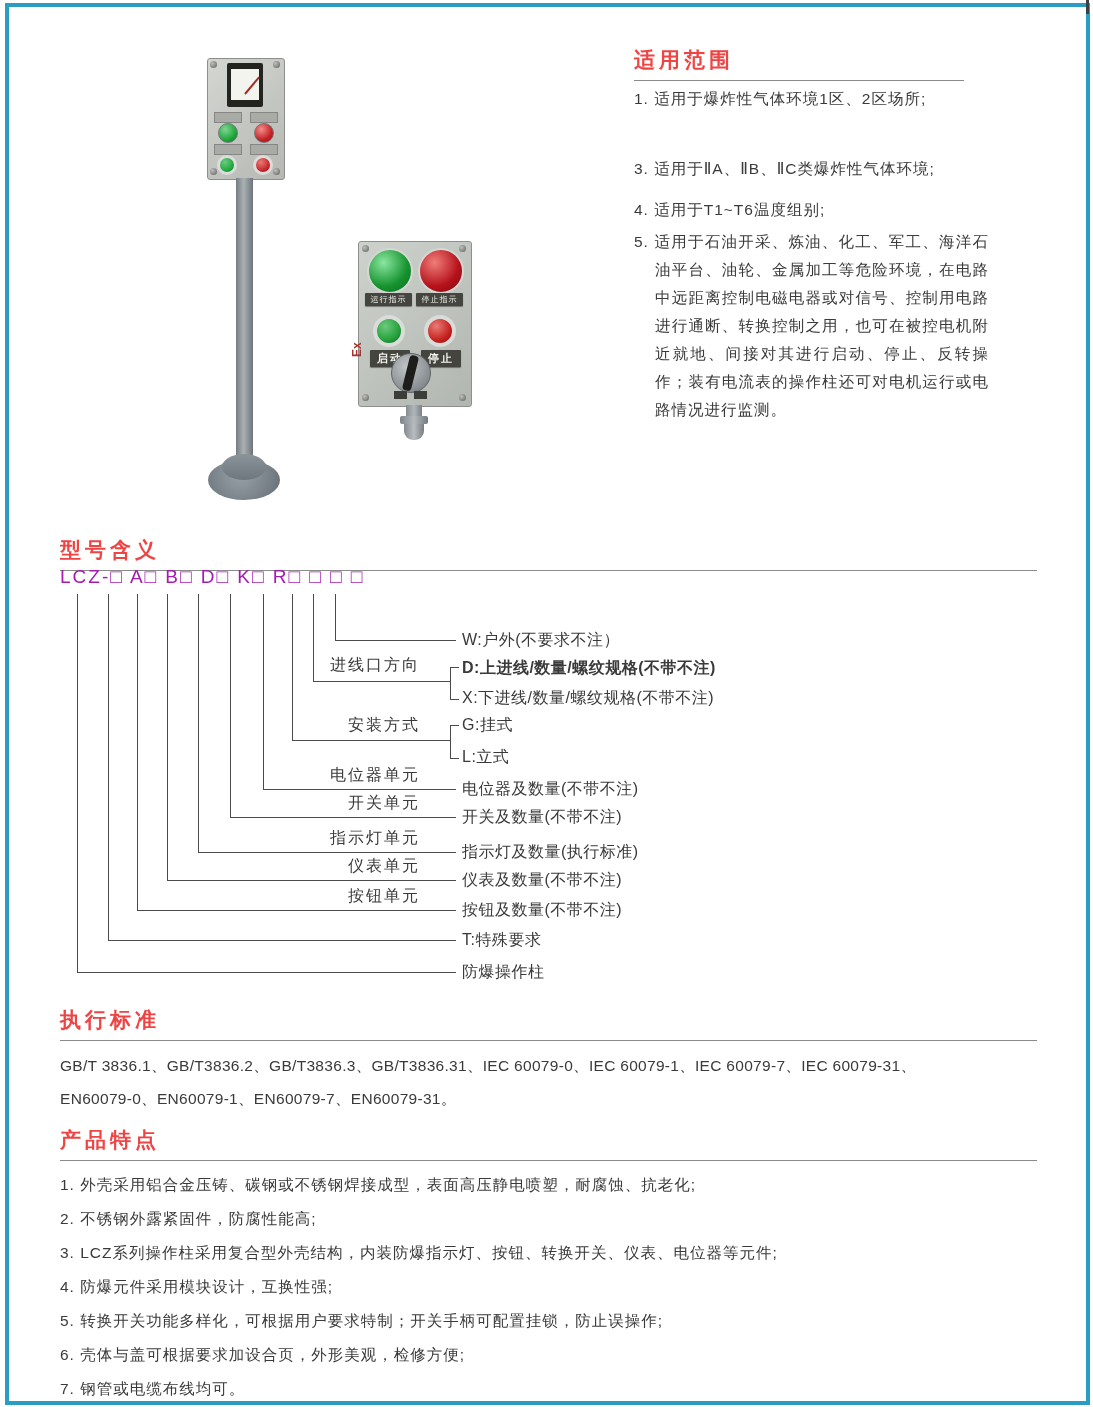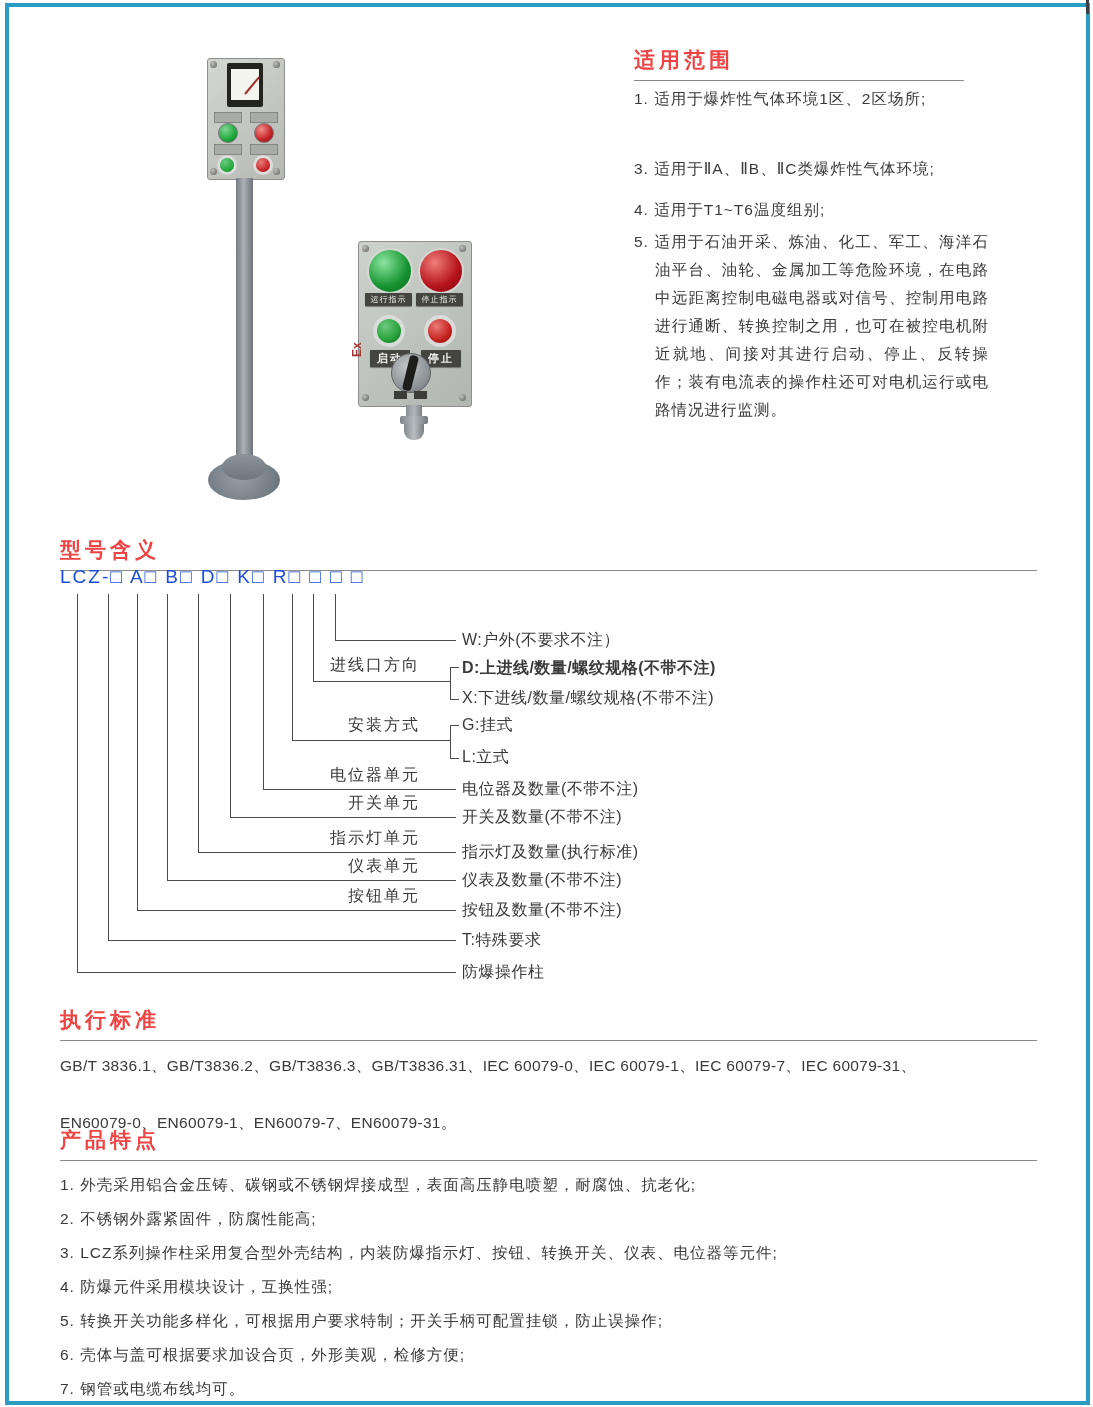--- a/index.html
+++ b/index.html
@@ -6,21 +6,21 @@
   .page{position:relative;width:1093px;height:1407px;background:#fff;overflow:hidden;
         font-family:"Liberation Sans","DejaVu Sans",sans-serif;color:#3a3a3a;}
   .frame{position:absolute;left:5px;top:3px;right:3px;bottom:2px;border:4px solid #2b9dc2;pointer-events:none;}
   .corner-tick{position:absolute;left:1086px;top:0;width:3px;height:14px;background:#3a3f44;}
   .sec-title{position:absolute;font-size:21px;font-weight:bold;color:#ef4444;letter-spacing:4px;}
   .rule{position:absolute;height:0;border-bottom:1px solid #8a8a8a;}
   .body-item{position:absolute;font-size:15.5px;line-height:22px;letter-spacing:1px;color:#3a3a3a;
              padding-left:21px;text-indent:-21px;}
   .wrapped{line-height:28px;text-align:justify;}
   .std-line{position:absolute;font-size:15.5px;letter-spacing:0.3px;color:#3a3a3a;}
-  .model-code{position:absolute;left:60px;top:566px;font-size:19px;letter-spacing:2px;color:#1d4ed8;}
+  .model-code{position:absolute;left:60px;top:566px;font-size:19px;letter-spacing:2px;color:#a21caf;}
   .tl{position:absolute;border-left:1px solid #4b4b4b;border-bottom:1px solid #4b4b4b;}
   .bk{position:absolute;width:8px;border-left:1px solid #4b4b4b;border-top:1px solid #4b4b4b;border-bottom:1px solid #4b4b4b;}
   .dlab{position:absolute;left:240px;width:180px;text-align:right;font-size:16px;letter-spacing:2px;color:#3a3a3a;line-height:22px;}
   .rlab{position:absolute;left:462px;font-size:16px;letter-spacing:0.5px;color:#3a3a3a;line-height:22px;}
   
   .dev{position:absolute;}
   .dbox{position:absolute;background:linear-gradient(135deg,#d4d6d2,#b6b8b4);border:1px solid #8e8e8c;border-radius:3px;}
   .screw{position:absolute;width:7px;height:7px;border-radius:50%;background:radial-gradient(circle at 35% 35%,#bdbdbb,#5f5f5d);}
   .lamp{position:absolute;border-radius:50%;}
   .plate{position:absolute;background:#a9aba7;border:1px solid #868684;}
@@ -136,21 +136,21 @@
   <div class="rlab" style="top:806px;">开关及数量(不带不注)</div>
   <div class="rlab" style="top:841px;">指示灯及数量(执行标准)</div>
   <div class="rlab" style="top:869px;">仪表及数量(不带不注)</div>
   <div class="rlab" style="top:899px;">按钮及数量(不带不注)</div>
   <div class="rlab" style="top:929px;">T:特殊要求</div>
   <div class="rlab" style="top:961px;">防爆操作柱</div>
 
   <div class="sec-title" style="left:60px;top:1006px;">执行标准</div>
   <div class="rule" style="left:60px;top:1040px;width:977px;"></div>
   <div class="std-line" style="left:60px;top:1056px;">GB/T 3836.1、GB/T3836.2、GB/T3836.3、GB/T3836.31、IEC 60079-0、IEC 60079-1、IEC 60079-7、IEC 60079-31、</div>
-  <div class="std-line" style="left:60px;top:1089px;margin-top:24px;">EN60079-0、EN60079-1、EN60079-7、EN60079-31。</div>
+  <div class="std-line" style="left:60px;top:1089px;">EN60079-0、EN60079-1、EN60079-7、EN60079-31。</div>
 
   <div class="sec-title" style="left:60px;top:1126px;">产品特点</div>
   <div class="rule" style="left:60px;top:1160px;width:977px;"></div>
   <div class="body-item" style="left:60px;top:1174px;width:980px;">1. 外壳采用铝合金压铸、碳钢或不锈钢焊接成型，表面高压静电喷塑，耐腐蚀、抗老化;</div>
   <div class="body-item" style="left:60px;top:1208px;width:980px;">2. 不锈钢外露紧固件，防腐性能高;</div>
   <div class="body-item" style="left:60px;top:1242px;width:980px;">3. LCZ系列操作柱采用复合型外壳结构，内装防爆指示灯、按钮、转换开关、仪表、电位器等元件;</div>
   <div class="body-item" style="left:60px;top:1276px;width:980px;">4. 防爆元件采用模块设计，互换性强;</div>
   <div class="body-item" style="left:60px;top:1310px;width:980px;">5. 转换开关功能多样化，可根据用户要求特制；开关手柄可配置挂锁，防止误操作;</div>
   <div class="body-item" style="left:60px;top:1344px;width:980px;">6. 壳体与盖可根据要求加设合页，外形美观，检修方便;</div>
   <div class="body-item" style="left:60px;top:1378px;width:980px;">7. 钢管或电缆布线均可。</div>

